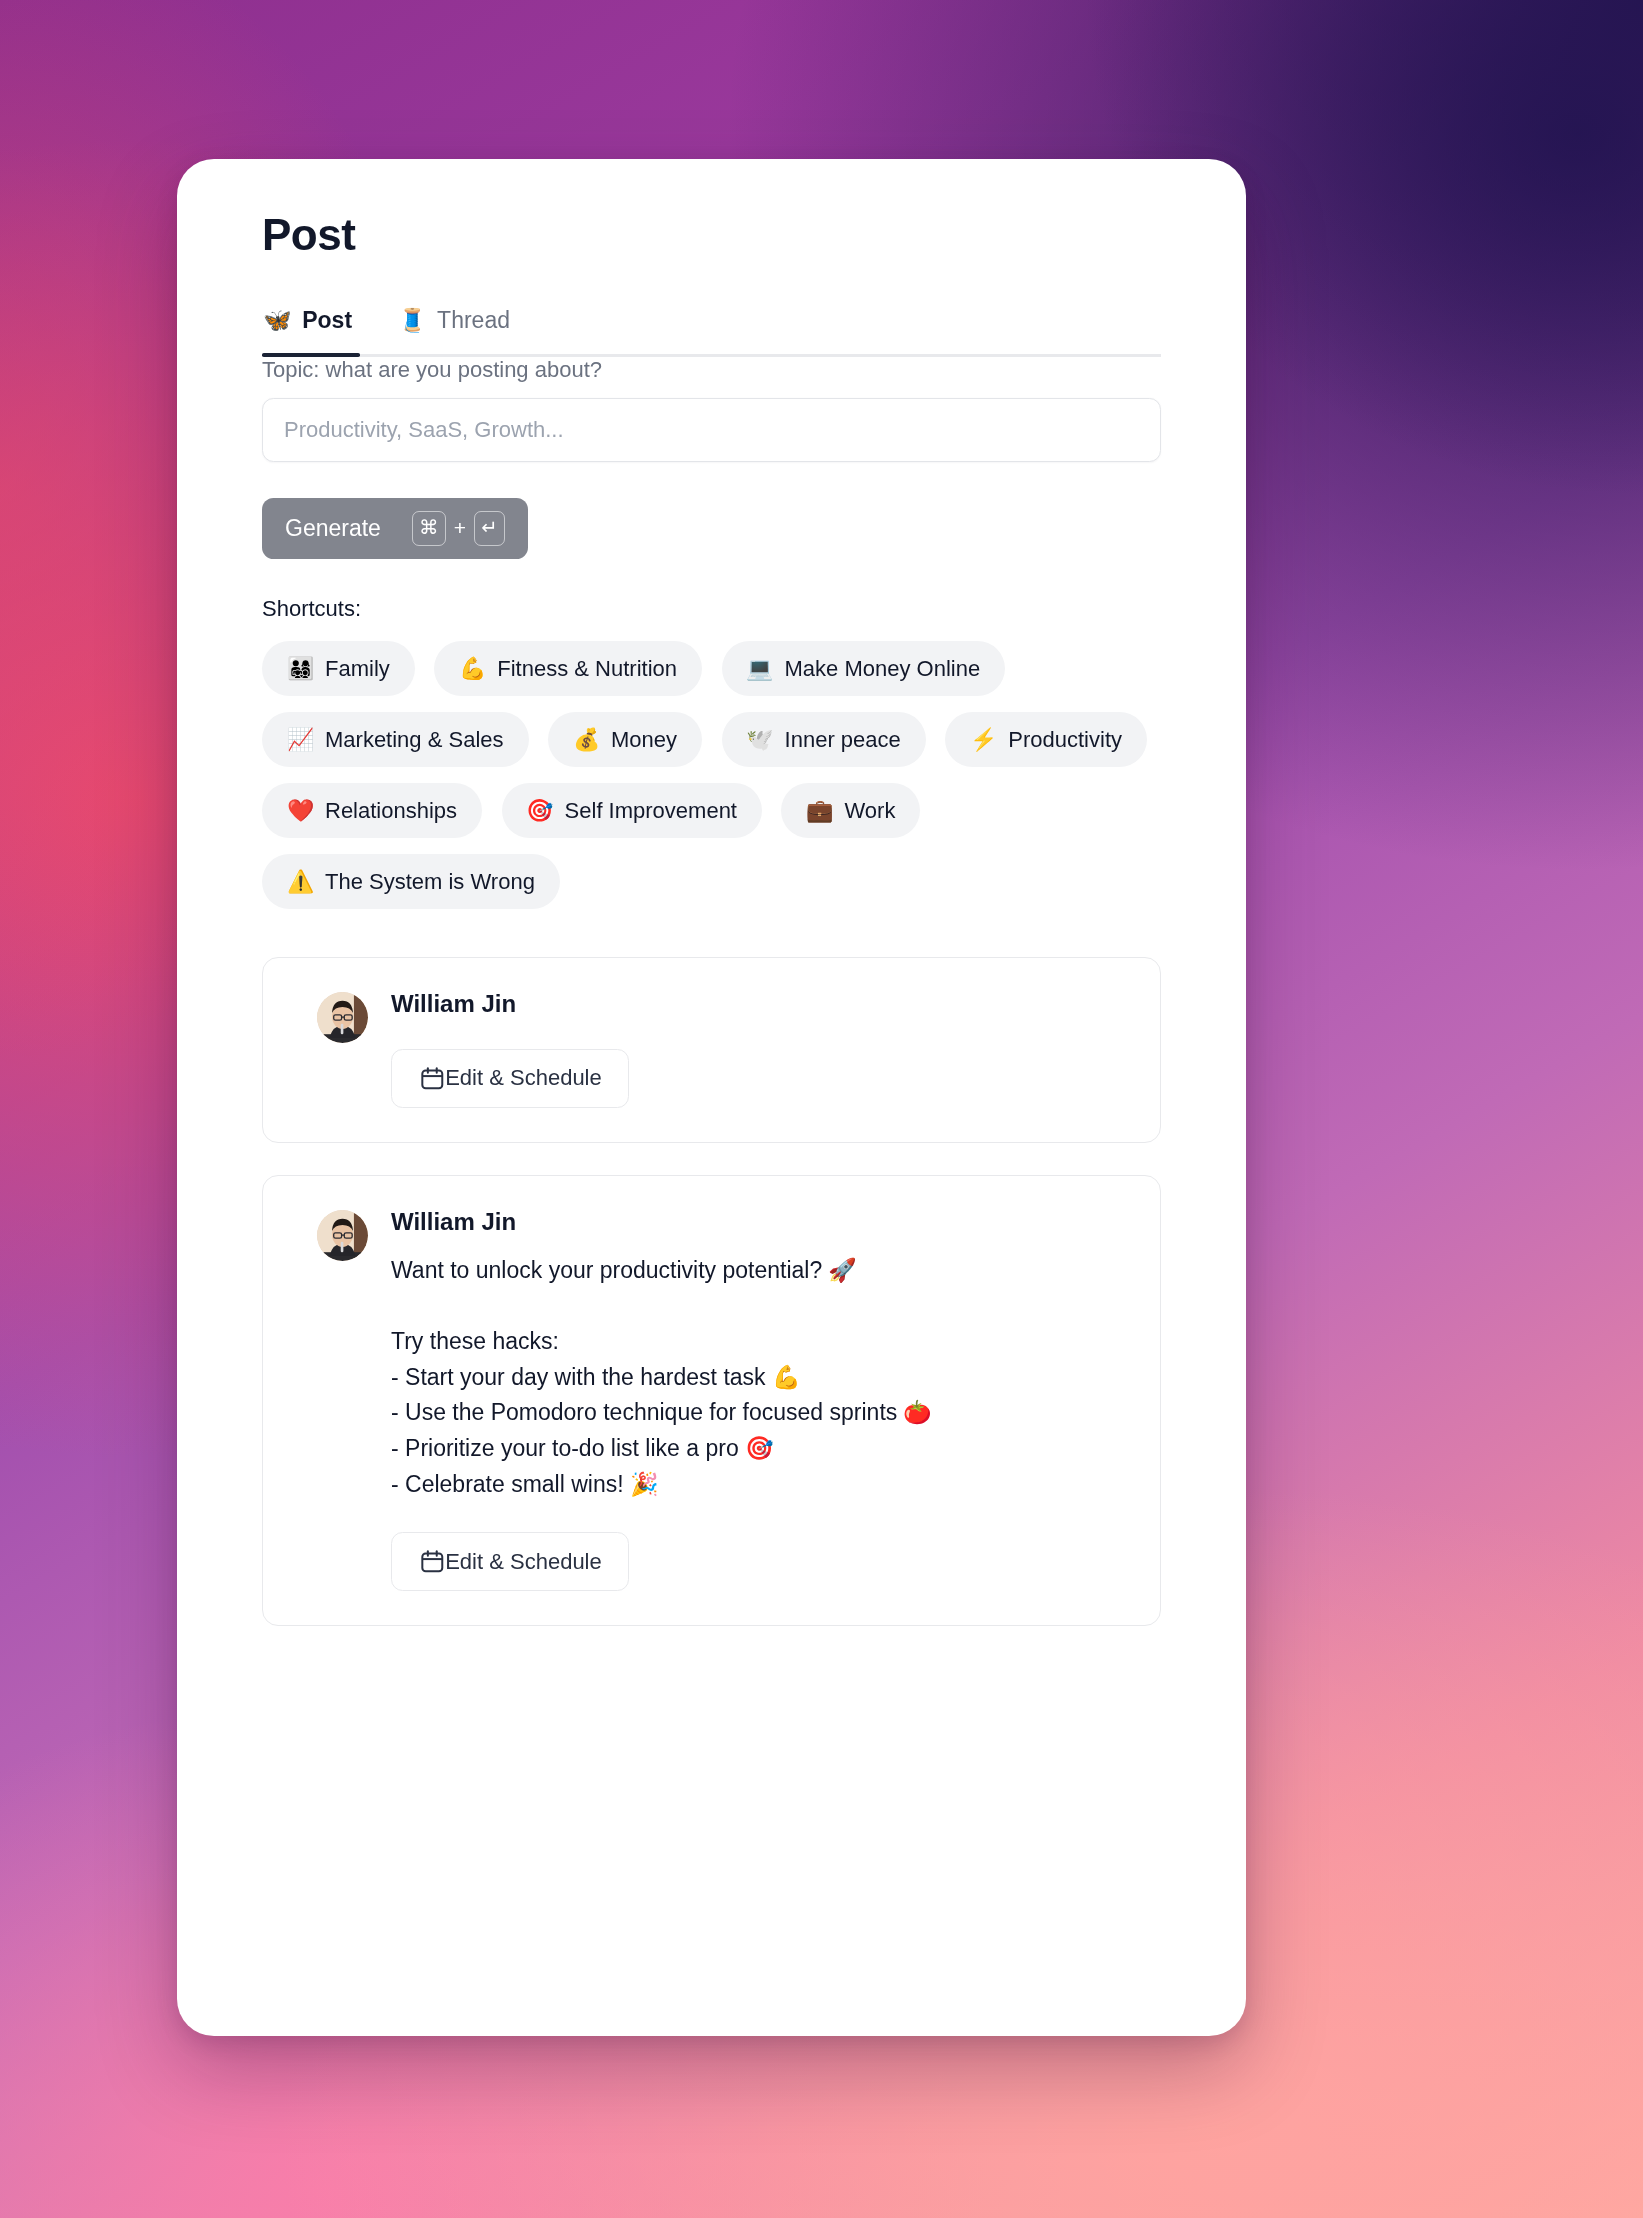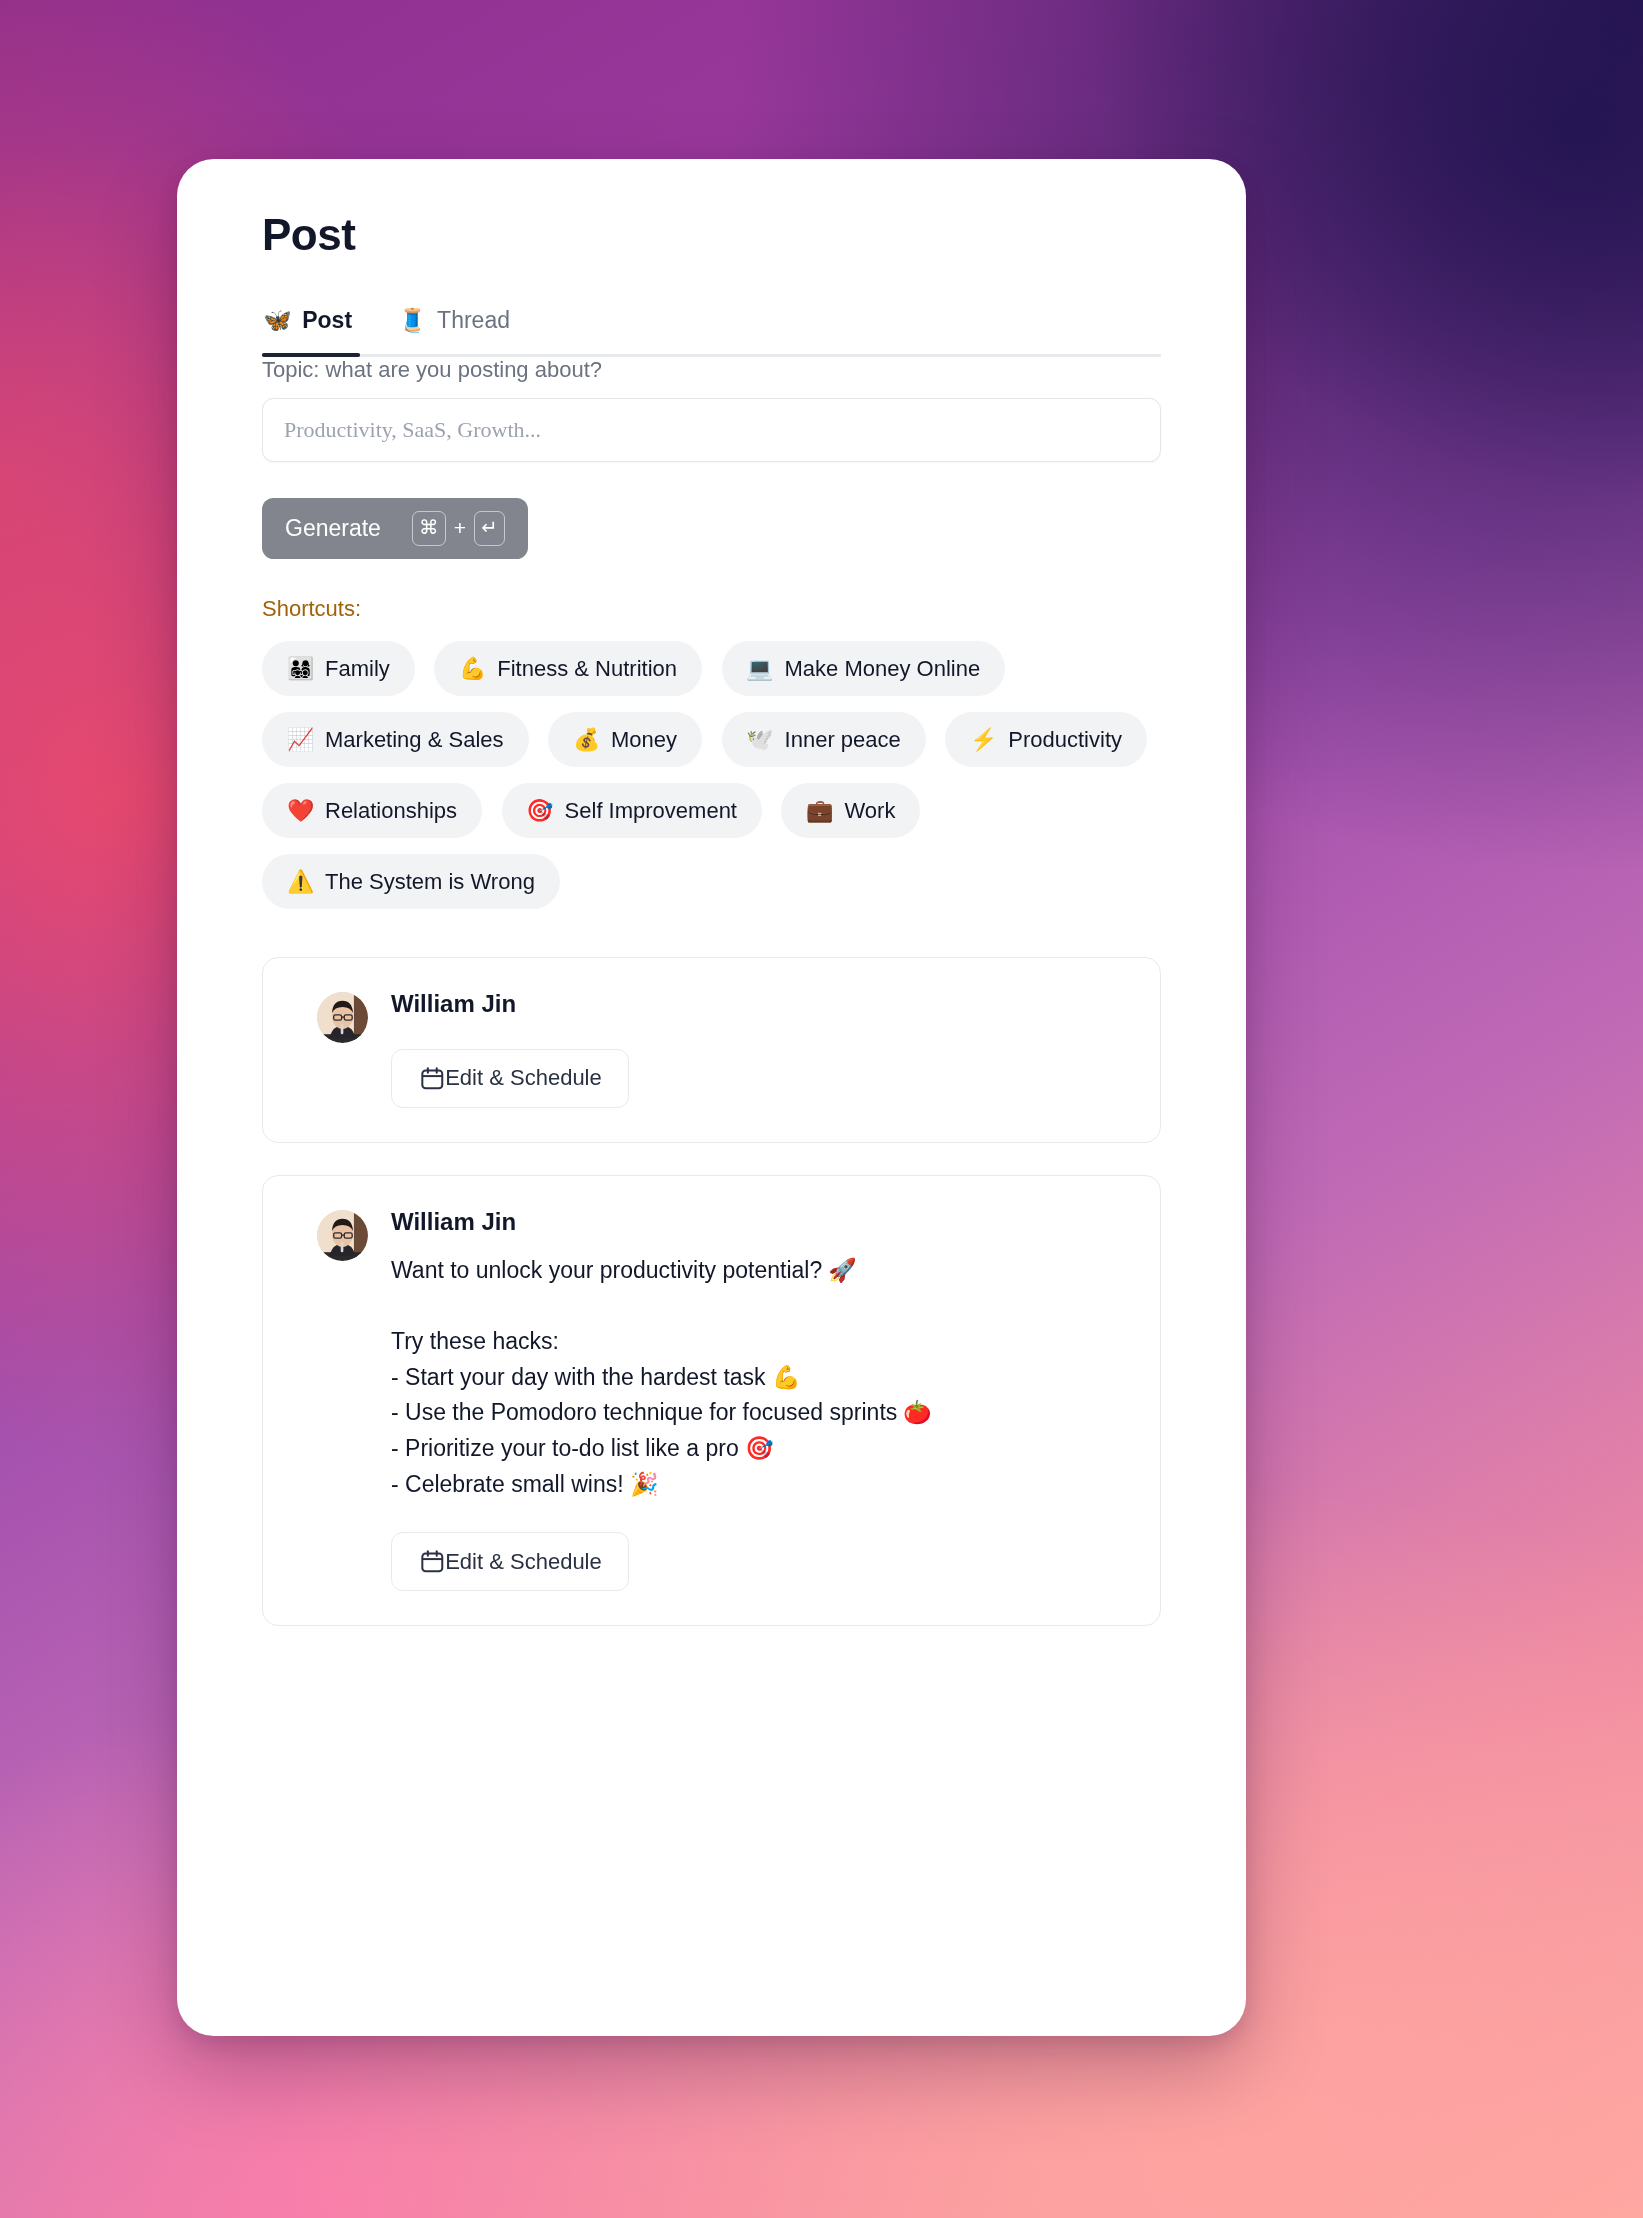--- a/index.html
+++ b/index.html
@@ -108,21 +108,21 @@
     color: #6b7280;
   }
   .topic-input {
     margin-top: 15px;
     width: 100%;
     height: 64px;
     border: 1.3px solid #e3e5e9;
     border-radius: 11.5px;
     padding: 0 21px;
     font-size: 22px;
-    font-family: Liberation Serif, serif;
+    font-family: Liberation Sans, sans-serif;
     color: #12182a;
     background: #fff;
     box-shadow: 0 0.9px 1.8px rgba(16,24,40,0.04);
     outline: none;
   }
   .topic-input::placeholder { color: #9ca3af; }
 
   .generate-btn {
     margin-top: 36px;
     display: inline-flex;
@@ -151,21 +151,21 @@
     font-size: 19.5px;
     line-height: 1;
     color: #ffffff;
   }
   .kbd-plus { font-size: 21px; color: #ffffff; }
 
   
   .shortcuts-label {
     margin-top: 37px;
     font-size: 22px;
-    color: #a16207;
+    color: #0f172a;
   }
   .chips {
     margin-top: 19.5px;
     display: flex;
     flex-wrap: wrap;
     gap: 16px 19.5px;
     max-width: 1077px;
   }
   .chip {
     display: inline-flex;

